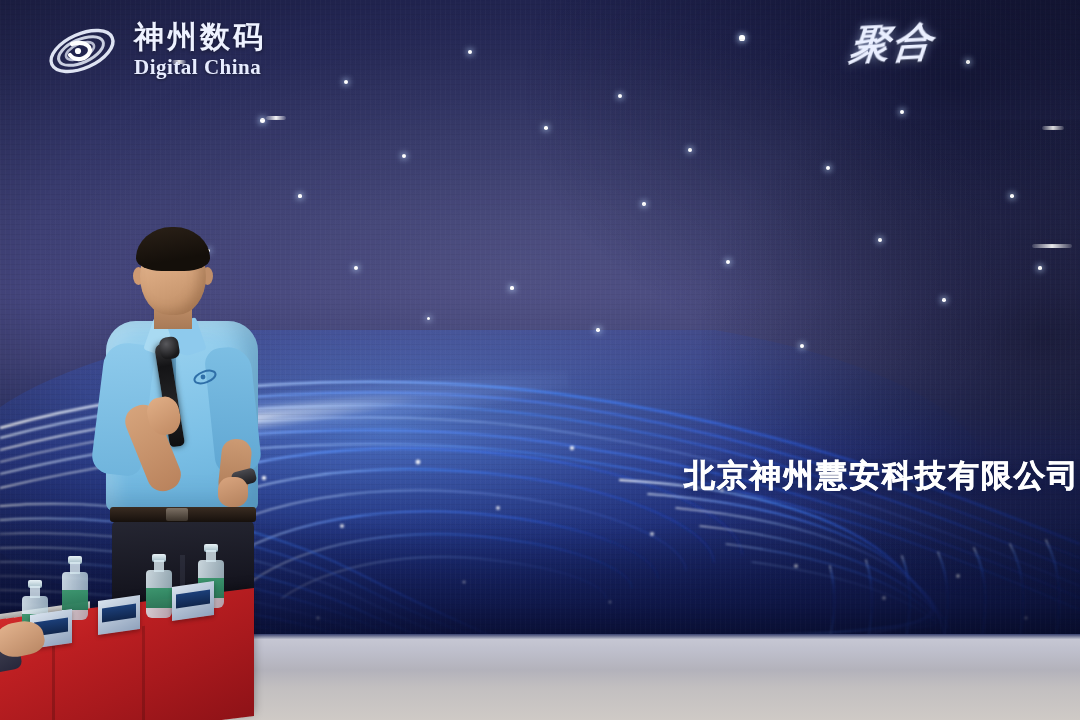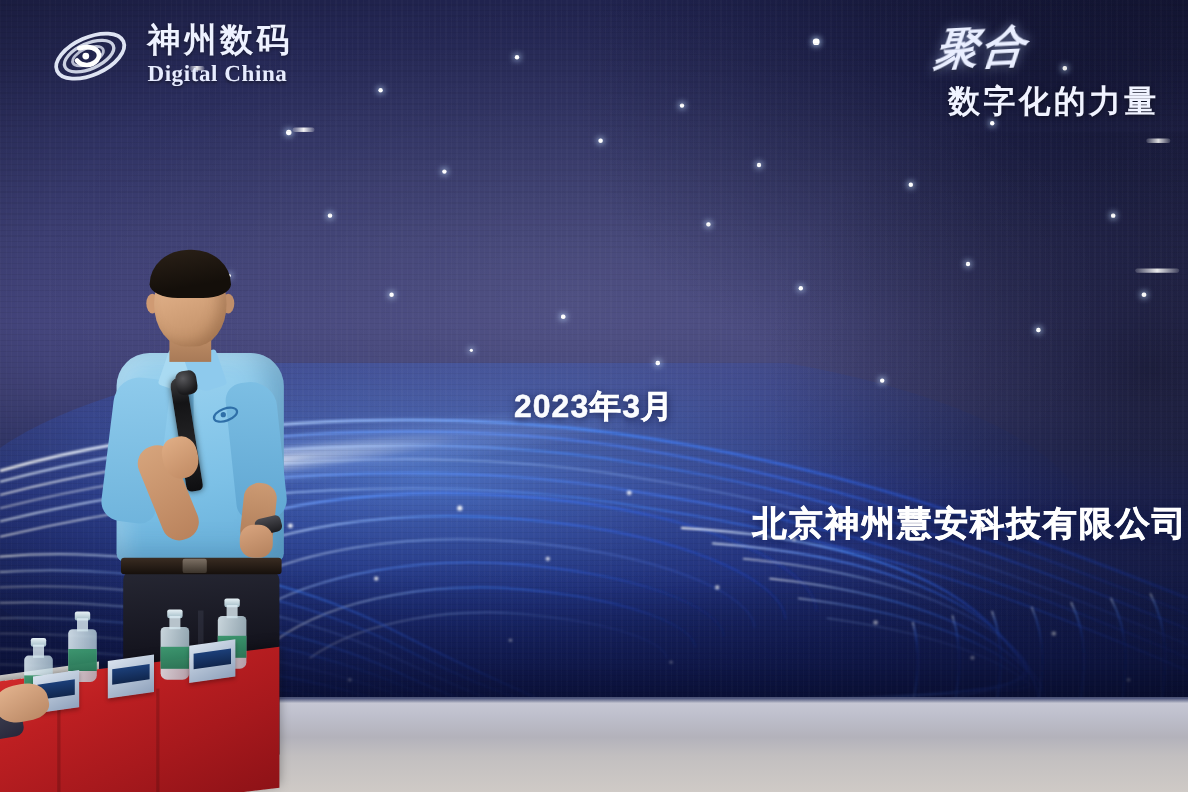--- a/index.html
+++ b/index.html
@@ -504,24 +504,22 @@
         <circle cx="34" cy="29" r="3.1" fill="#ffffff"></circle>
       </svg>
       <div class="brand-text">
         <div class="brand-cn">神州数码</div>
         <div class="brand-en">Digital China</div>
       </div>
     </div>
 
     <div class="slogan">
       <div class="slogan-brush">聚合</div>
-      <div class="slogan-sub">数字化的力量</div>
-    </div>
-
-    <div class="slide-date">2023年3月</div>
+    </div>
+
     <div class="slide-company">北京神州慧安科技有限公司</div>
   </div>
 
   <div class="floor"></div>
   <div class="floor-edge"></div>
 
   <div class="speaker">
     <div class="sp-legs"></div>
     <div class="sp-leg-split"></div>
     <div class="sp-torso"></div>

